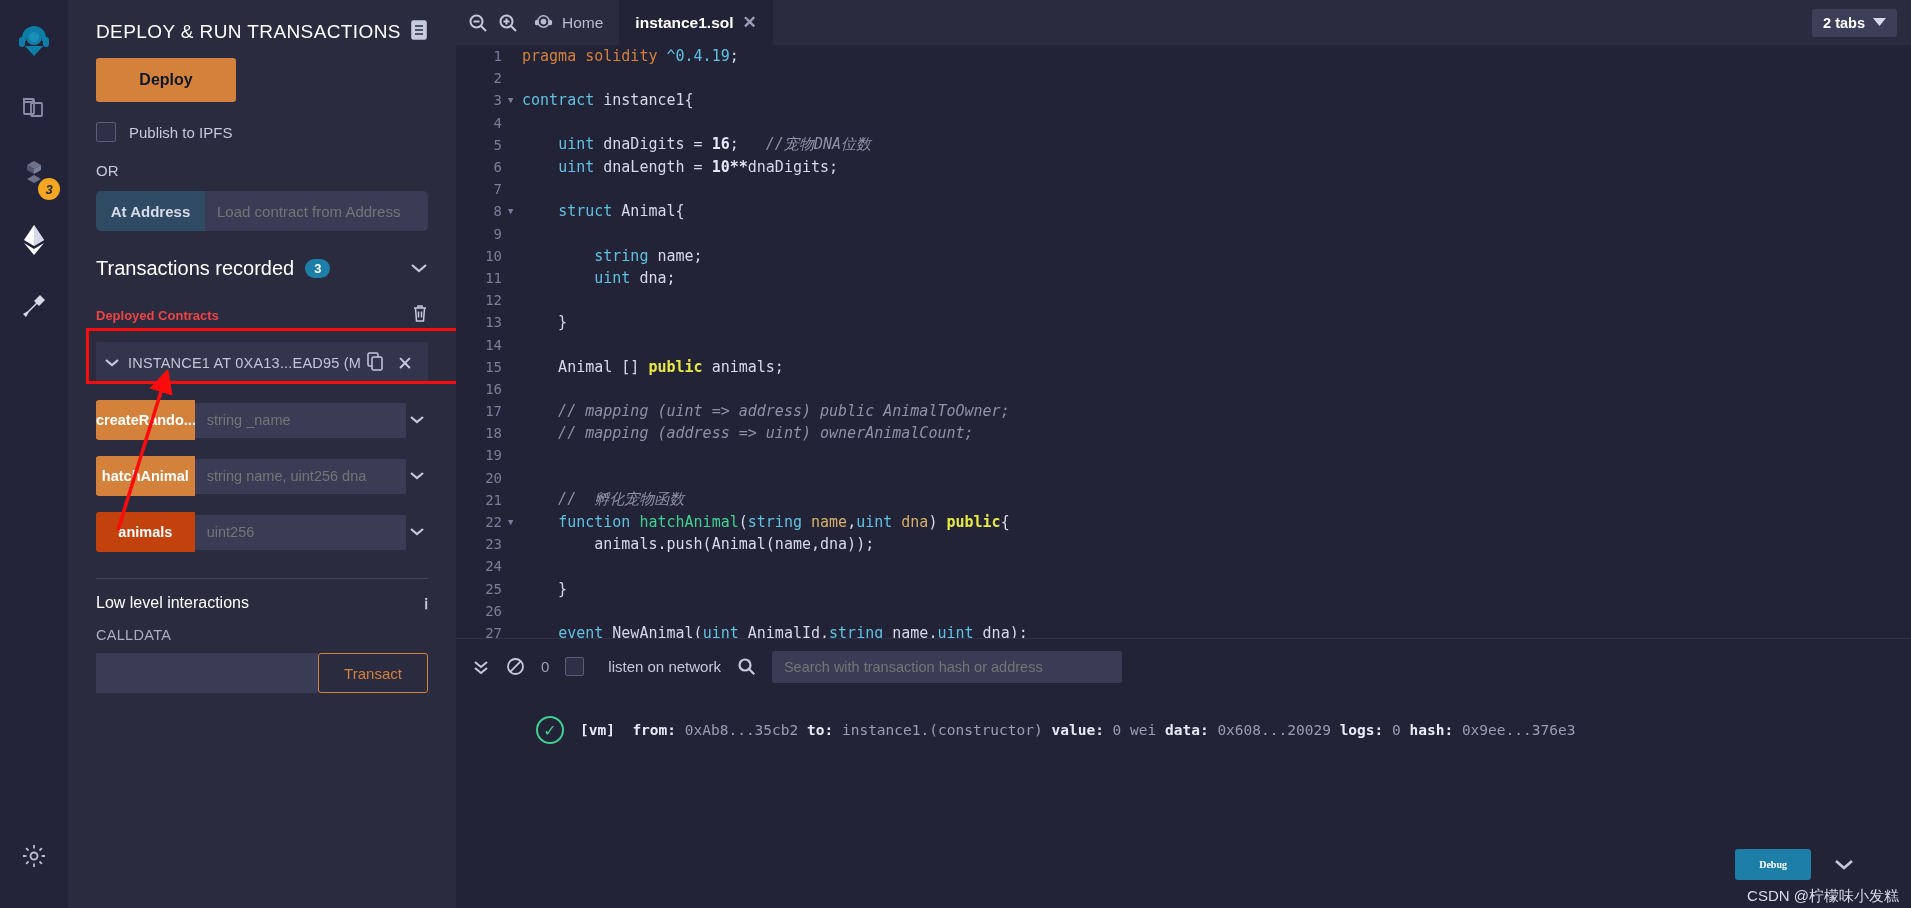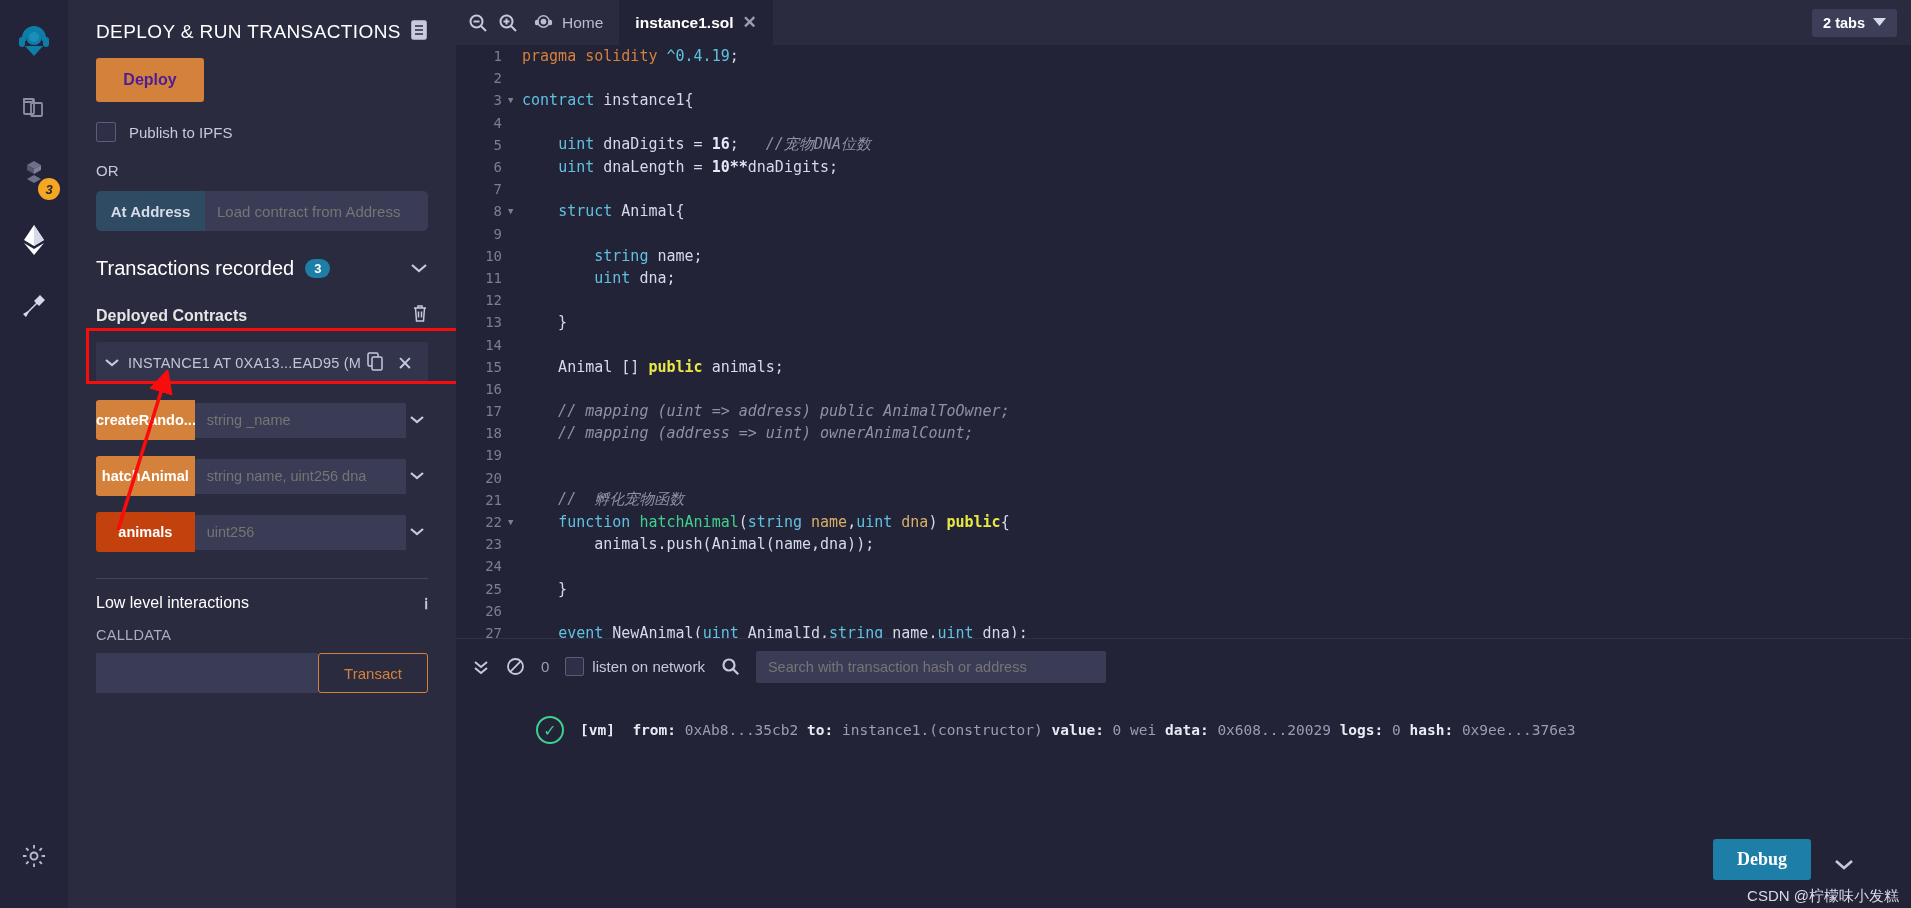--- a/index.html
+++ b/index.html
@@ -41,23 +41,23 @@
     padding: 20px 14px 14px 14px;
   }
   .lp-title {
     color: #ffffff; font-size: 19px; letter-spacing: .4px; font-weight: 400;
     white-space: nowrap;
   }
   .lp-doc-icon { color: #c8cbe0; }
 
   .lp-body { padding: 0 14px; }
   .deploy-btn {
-    background: #d4813c; color: #4c1d95; border: none;
+    background: #d4813c; color: #0f172a; border: none;
     font-size: 16px; font-weight: bold; border-radius: 3px;
-    padding: 13px 0; width: 108px; cursor: pointer;
+    padding: 13px 0; width: 140px; cursor: pointer;
     font-family: "Liberation Sans", sans-serif;
   }
   .ipfs-row { display: flex; align-items: center; margin-top: 20px; }
   .cbox {
     width: 20px; height: 20px; border: 1px solid #5a5d7a; border-radius: 2px;
     background: #2f3048; cursor: pointer; flex: 0 0 20px;
   }
   .ipfs-label { color: #c6c9de; font-size: 15px; margin-left: 13px; }
   .or-row { text-align: left; color: #c6c9de; font-size: 15px; margin: 20px 0 12px 0; }
 
@@ -79,21 +79,21 @@
   .tx-label { color: #ffffff; font-size: 20px; }
   .tx-count {
     background: #1d7ea8; color: #fff; font-size: 13px; font-weight: bold;
     border-radius: 10px; padding: 2px 9px; margin-left: 11px;
   }
   .chev { color: #c6c9de; cursor: pointer; }
 
   .dep-contracts {
     display: flex; align-items: center; justify-content: space-between; margin-top: 24px;
   }
-  .dep-title { color: #e5e5e5; font-size: 16px; font-weight: bold; }
+  .dep-title { color: #ef4444; font-size: 13px; font-weight: bold; }
 
   .instance-wrap { margin-top: 15px; position: relative; }
   .instance-bar {
     background: #33354d; display: flex; align-items: center; height: 42px;
     border-radius: 2px; padding: 0 8px; position: relative;
   }
   .instance-chev { color: #c6c9de; margin-right: 8px; cursor: pointer; }
   .instance-name {
     color: #c2c5d8; font-size: 14.5px; letter-spacing: .2px;
     white-space: nowrap; overflow: hidden; flex: 1;
@@ -184,21 +184,21 @@
   .k-plain { color: #d6d9ea; }
 
   
   .terminal { flex: 0 0 270px; background: #222336; display: flex; flex-direction: column; }
   .term-bar {
     height: 56px; display: flex; align-items: center; padding: 0 16px; gap: 16px;
     border-top: 1px solid #2e3048;
   }
   .term-icon { color: #c6c9de; cursor: pointer; display: flex; align-items: center; }
   .term-count { color: #9b9eb5; font-size: 15px; }
-  .term-cb { display: flex; align-items: center; gap: 8px; }
+  .term-cb { display: flex; align-items: center; gap: 24px; }
   .term-cb .cbox { width: 19px; height: 19px; flex: 0 0 19px; }
   .term-cb-label { color: #c6c9de; font-size: 15px; }
   .term-search {
     background: #3a3c55; border: none; width: 350px; height: 32px;
     color: #8a8da6; font-size: 14.5px; padding: 0 12px; outline: none;
     border-radius: 2px; font-family: "Liberation Sans", sans-serif;
   }
   .term-body { flex: 1; position: relative; padding: 22px 0 0 0; }
   .log-row { display: flex; align-items: center; padding-left: 80px; gap: 16px; }
   .ok-circle {
@@ -209,21 +209,21 @@
   .log-text {
     font-family: "DejaVu Sans Mono", monospace; font-size: 14.5px; color: #c7cade;
     white-space: pre;
   }
   .log-text b { color: #e8eaf5; }
   .log-text .dim { color: #9a9db5; }
 
   .debug-btn {
     position: absolute; right: 100px; bottom: 28px;
     background: #1d7ea8; color: #fff; border: none; border-radius: 3px;
-    font-size: 18px; font-weight: bold; padding: 10px 24px; cursor: pointer;
+    font-size: 10px; font-weight: bold; padding: 10px 24px; cursor: pointer;
     font-family: "Liberation Serif", serif;
   }
   .debug-chev { position: absolute; right: 56px; bottom: 32px; color: #c6c9de; cursor: pointer; }
   .watermark {
     position: absolute; right: 12px; bottom: 2px; color: #d8dbe9;
     font-size: 15px; font-family: "Liberation Sans", sans-serif;
   }
 </style>
 </head>
 <body>

